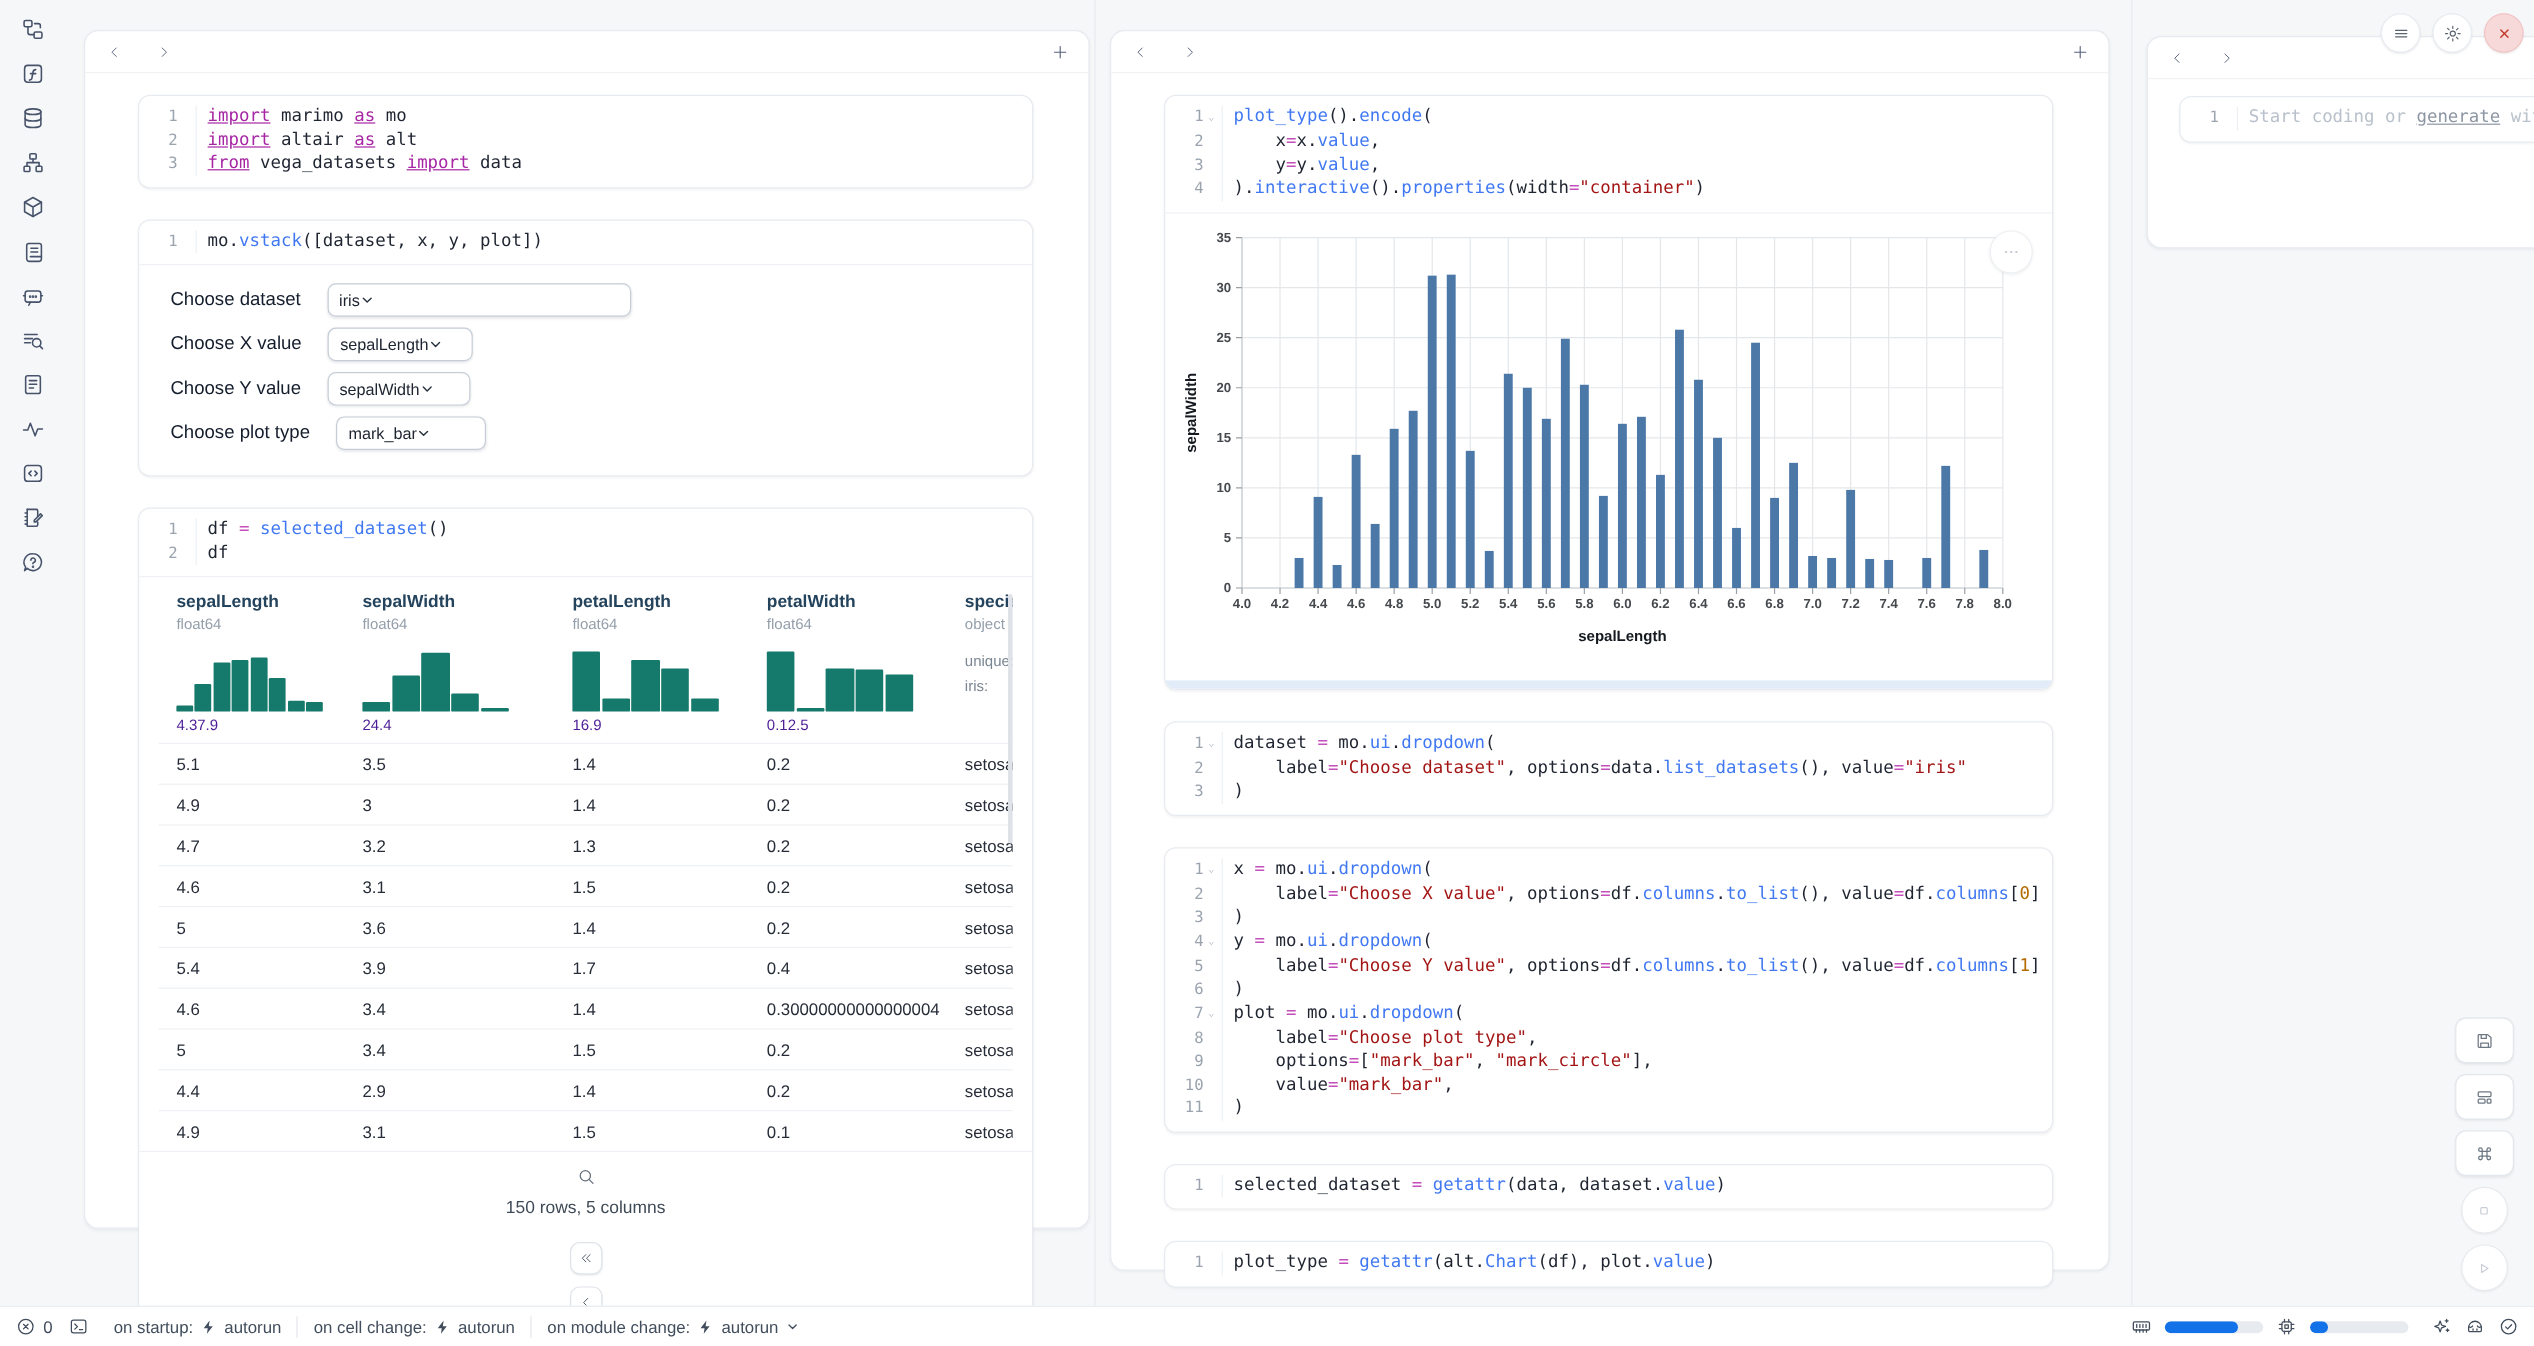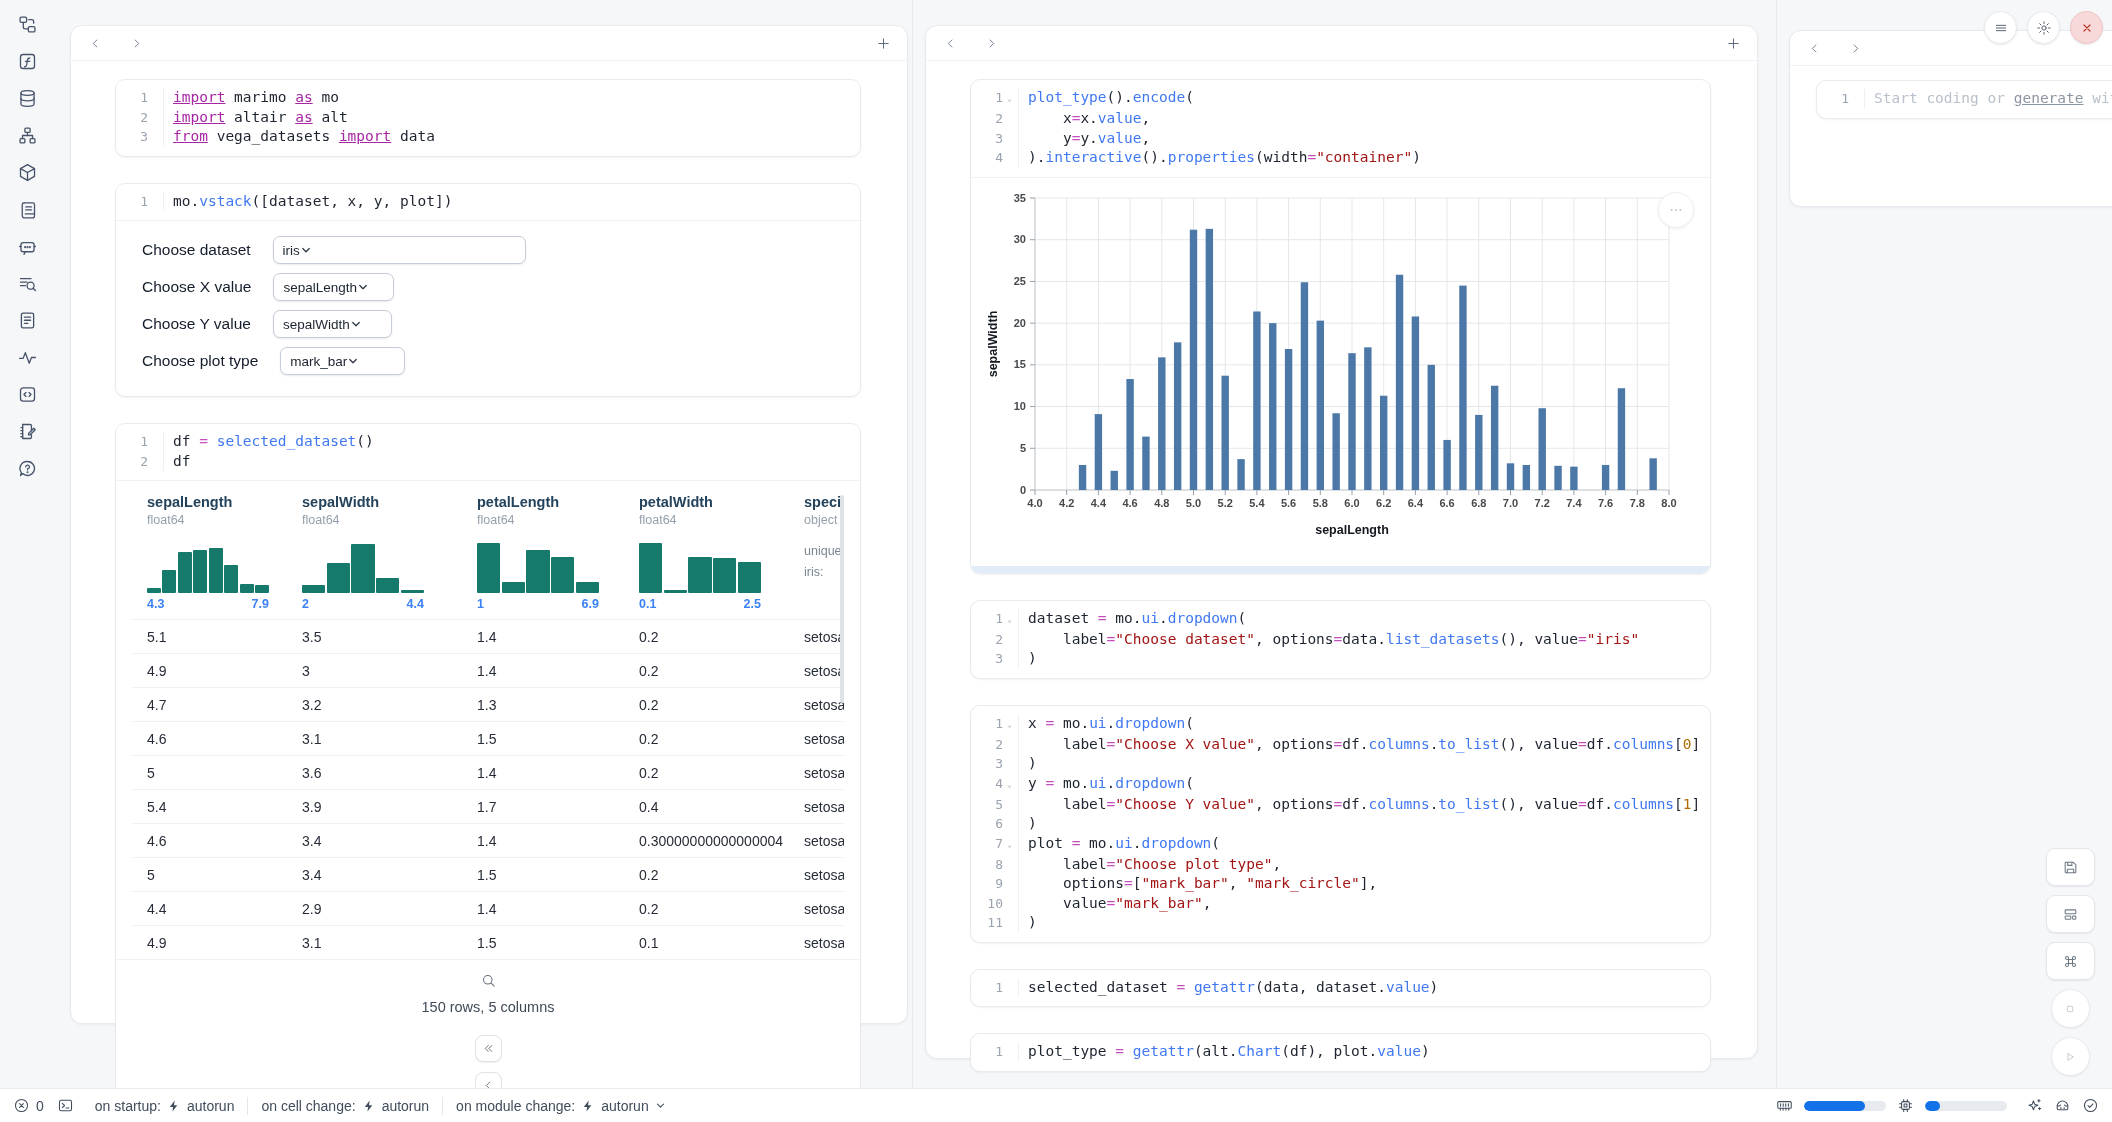--- a/index.html
+++ b/index.html
@@ -37,21 +37,21 @@
   .dd{height:26px;border:1px solid #c6cdd6;border-radius:7px;background:#fff;box-shadow:0 1px 2px rgba(16,24,40,.09);display:flex;align-items:center;padding:0 9px;font-size:13.5px;color:#1c2430;cursor:pointer;}
   .dd .i{width:12px;height:12px;color:#2a3340;}
   
   .df{margin:0 16px;position:relative;width:712px;overflow:hidden;}
   .dhead,.drow{display:grid;grid-template-columns:155px 175px 162px 165px 1fr;padding-left:15px;}
   .dhead{padding-top:13px;padding-bottom:8px;}
   .dname{font-size:14.5px;font-weight:bold;color:#24435c;white-space:nowrap;overflow:hidden;}
   .dtype{font-size:12.5px;color:#949fab;margin-top:3px;white-space:nowrap;overflow:hidden;}
   .hist{height:54px;width:122px;display:flex;align-items:flex-end;gap:1.5px;margin-top:12px;}
   .hist div{flex:1;border-radius:1px;}
-  .axis{width:122px;display:flex;justify-content:space-between;font-size:12.5px;color:#3b82f6;margin-top:4px;font-weight:bold;}
+  .axis{width:122px;display:flex;font-size:12.5px;color:#4c1d95;margin-top:4px;}
   .dsum{font-size:12.5px;color:#7b8692;margin-top:14px;line-height:1.65;white-space:nowrap;overflow:hidden;}
   .drow{height:33px;align-items:center;border-top:1px solid #edf0f4;font-size:14px;color:#272d38;}
   .dcell{white-space:nowrap;overflow:hidden;}
   .dscroll{position:absolute;right:0;top:14px;width:4px;height:208px;border-radius:2px;background:#dfe3e9;}
   .dfoot{display:flex;align-items:center;gap:10px;padding:12px 17px 15px;border-top:1px solid #edf0f4;margin:0 0;flex-direction:column;}
   .si16{width:17px;height:17px;color:#66707c;}
   .dsum-text{font-size:14.5px;color:#3f4a57;}
   .spacer{flex:1;}
   .pbtn{width:27px;height:27px;border:1px solid #dfe3e9;border-radius:8px;background:#fff;box-shadow:0 1px 1px rgba(16,24,40,.07);display:grid;place-items:center;color:#4a5563;cursor:pointer;padding:0;}
   .pbtn .i{width:13px;height:13px;}

